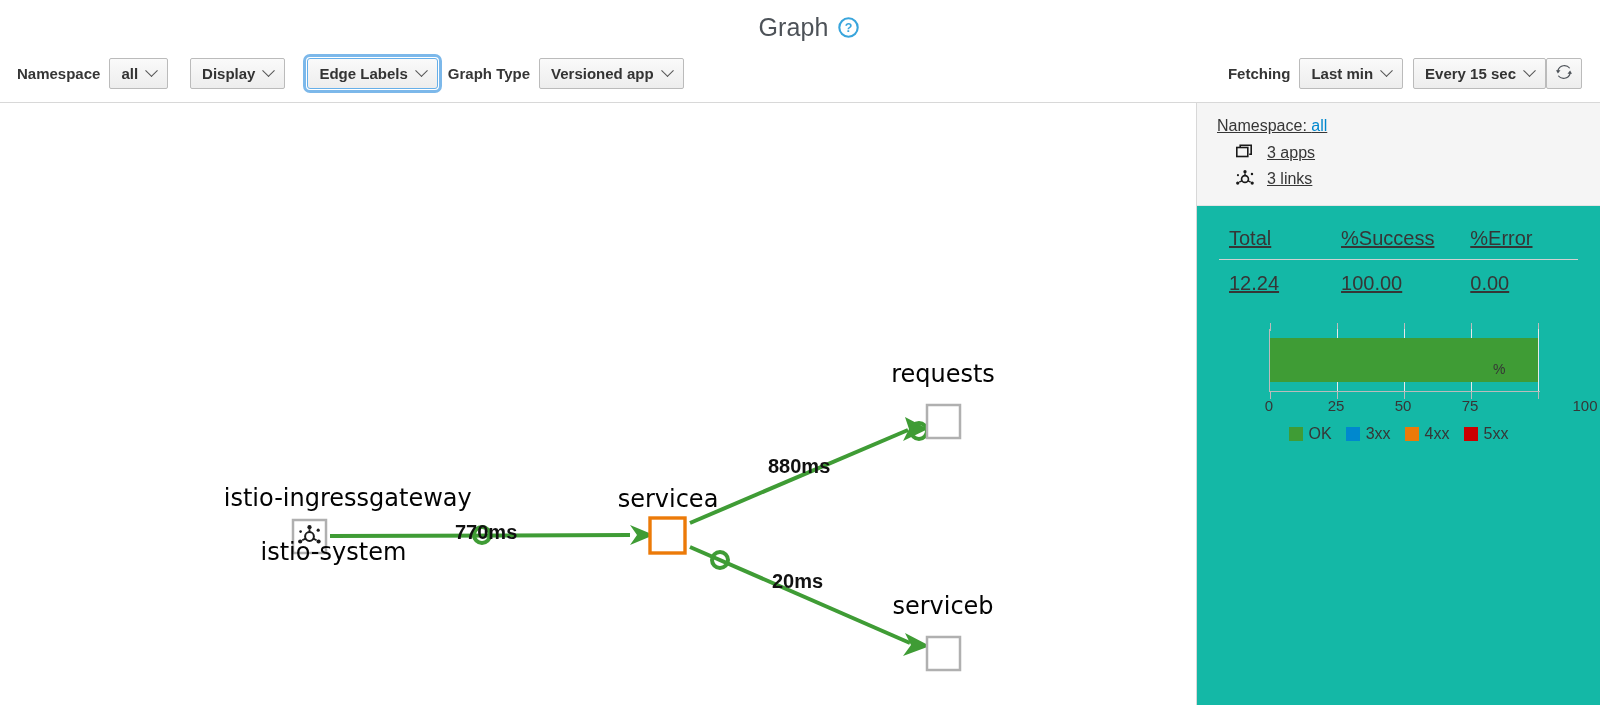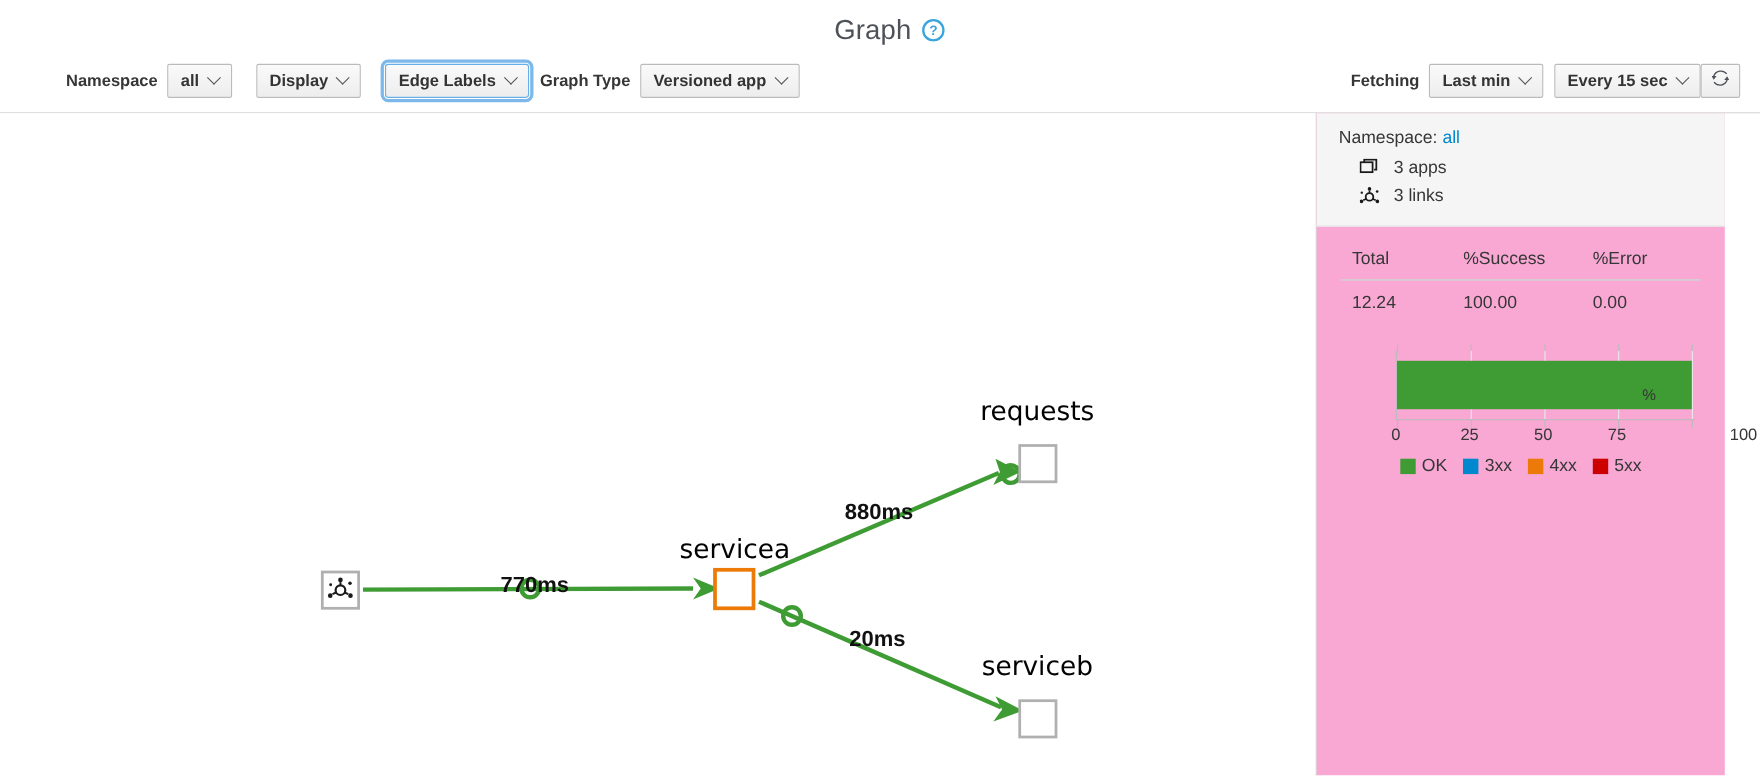--- a/index.html
+++ b/index.html
@@ -31,21 +31,21 @@
     width: 21px; height: 21px;
     display: inline-flex; align-items: center; justify-content: center;
     cursor: pointer;
   }
 
   
   .toolbar {
     height: 58px;
     display: flex;
     align-items: center;
-    padding: 0 18px 0 60px;
+    padding: 0 18px 0 17px;
     position: relative;
   }
   .toolbar .right {
     margin-left: auto;
     display: flex;
     align-items: center;
   }
   .tb-label {
     font-size: 15px;
     font-weight: bold;
@@ -125,24 +125,25 @@
     position: absolute;
     font-size: 20px;
     font-weight: bold;
     color: #111;
     white-space: nowrap;
     font-family: "Liberation Sans", sans-serif;
   }
 
   
   .sidebar {
-    width: 372px;
+    width: 404px;
     height: 602px;
     border-left: 1px solid #d8d8d8;
-    background: #f9a8d4;
+    background: #14b8a6;
+    text-decoration: underline;
   }
   .side-summary {
     background: #f5f5f5;
     border-bottom: 1px solid #e4e4e4;
     padding: 14px 0 16px 20px;
   }
   .ns-line {
     font-size: 16px;
     color: #363636;
     margin-bottom: 8px;
@@ -161,21 +162,21 @@
   .side-body { padding: 18px 22px 0 22px; }
   .traffic-title {
     font-size: 16px;
     font-weight: bold;
     color: #363636;
     margin-bottom: 10px;
   }
   table.traffic {
     width: 100%;
     border-collapse: collapse;
-    font-size: 16px;
+    font-size: 20px;
   }
   table.traffic th {
     text-align: left;
     font-weight: normal;
     color: #363636;
     padding: 3px 0 9px 0;
     border-bottom: 1px solid #d1d1d1;
   }
   table.traffic td {
     padding: 12px 0 0 0;
@@ -354,20 +355,24 @@
 
       <g>
         <rect x="927" y="302" width="33" height="33" fill="#ffffff" stroke="#b0b0b0" stroke-width="2.5"></rect>
       </g>
 
       <g>
         <rect x="927" y="534" width="33" height="33" fill="#ffffff" stroke="#b0b0b0" stroke-width="2.5"></rect>
       </g>
     </svg>
 
+    <div class="node-label" style="left:178px; top:355px; width:265px;">
+      <span>istio-ingressgateway</span><br>
+      <span>istio-system</span>
+    </div>
     <div class="node-label" style="left:593px; top:383px; width:150px;">servicea</div>
     <div class="node-label" style="left:868px; top:258px; width:150px;">requests</div>
     <div class="node-label" style="left:868px; top:490px; width:150px;">serviceb</div>
 
     <div class="edge-label" style="left:455px; top:418px;">770ms</div>
     <div class="edge-label" style="left:768px; top:352px;">880ms</div>
     <div class="edge-label" style="left:772px; top:467px;">20ms</div>
   </div>
 
   <div class="sidebar">

